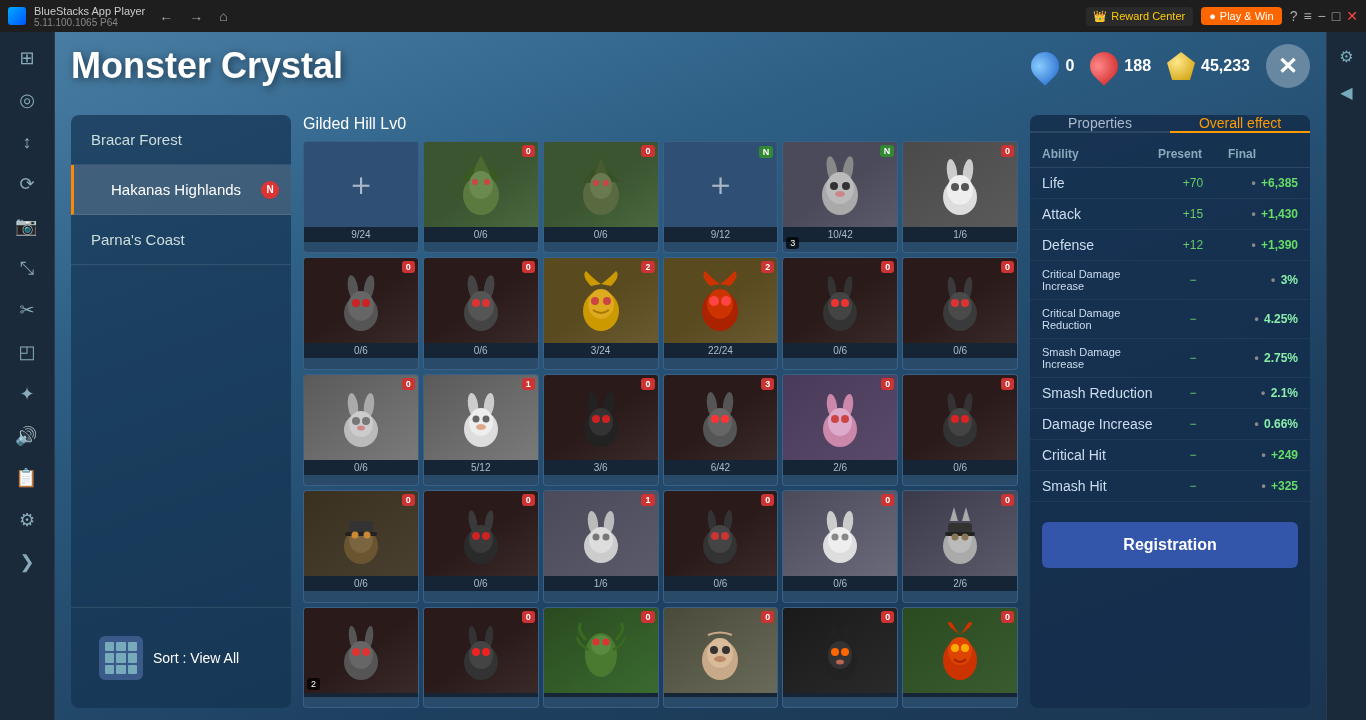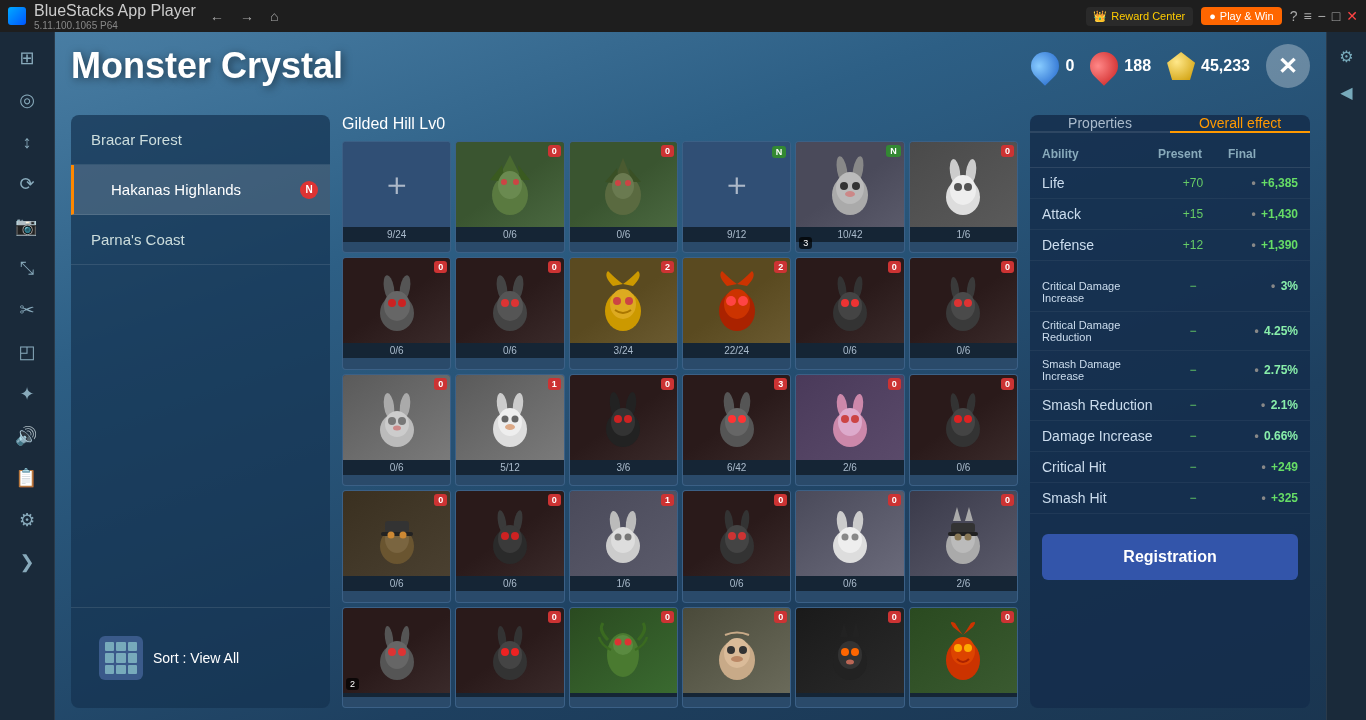--- a/index.html
+++ b/index.html
@@ -26,21 +26,21 @@
       display: flex;
       align-items: center;
       gap: 8px;
     }
     .titlebar-logo {
       width: 18px;
       height: 18px;
       background: linear-gradient(135deg, #00aaff, #0055ff);
       border-radius: 3px;
     }
-    .titlebar-title { font-size: 16px; color: #ccc; }
+    .titlebar-title { font-size: 11px; color: #ccc; }
     .titlebar-subtitle { font-size: 10px; color: #888; }
     .titlebar-nav {
       display: flex;
       align-items: center;
       gap: 4px;
     }
     .titlebar-nav button {
       background: none;
       border: none;
       color: #aaa;
@@ -187,21 +187,21 @@
 
     
     .body-content {
       display: flex;
       flex: 1;
       gap: 12px;
     }
 
     
     .sidebar {
-      width: 259px;
+      width: 220px;
       background: rgba(20, 50, 80, 0.7);
       border-radius: 8px;
       overflow: hidden;
       display: flex;
       flex-direction: column;
     }
     .sidebar-item {
       padding: 16px 20px;
       color: #cdd;
       font-size: 15px;
@@ -1009,21 +1009,21 @@
           <div class="props-row">
             <span class="props-ability">Defense</span>
             <span class="props-present">+12</span>
             <span class="props-final">
               <span style="color:#888;margin-right:2px;">•</span>
               <span>+1,390</span>
             </span>
           </div>
 
           <div class="props-row">
-            <span class="props-ability" style="font-size:11px;margin-top:12px;">Critical Damage Increase</span>
+            <span class="props-ability" style="font-size:11px;">Critical Damage Increase</span>
             <span class="props-present">−</span>
             <span class="props-final special">
               <span style="color:#888;margin-right:2px;">•</span>
               <span>3%</span>
             </span>
           </div>
 
           <div class="props-row">
             <span class="props-ability" style="font-size:11px;">Critical Damage Reduction</span>
             <span class="props-present">−</span>

